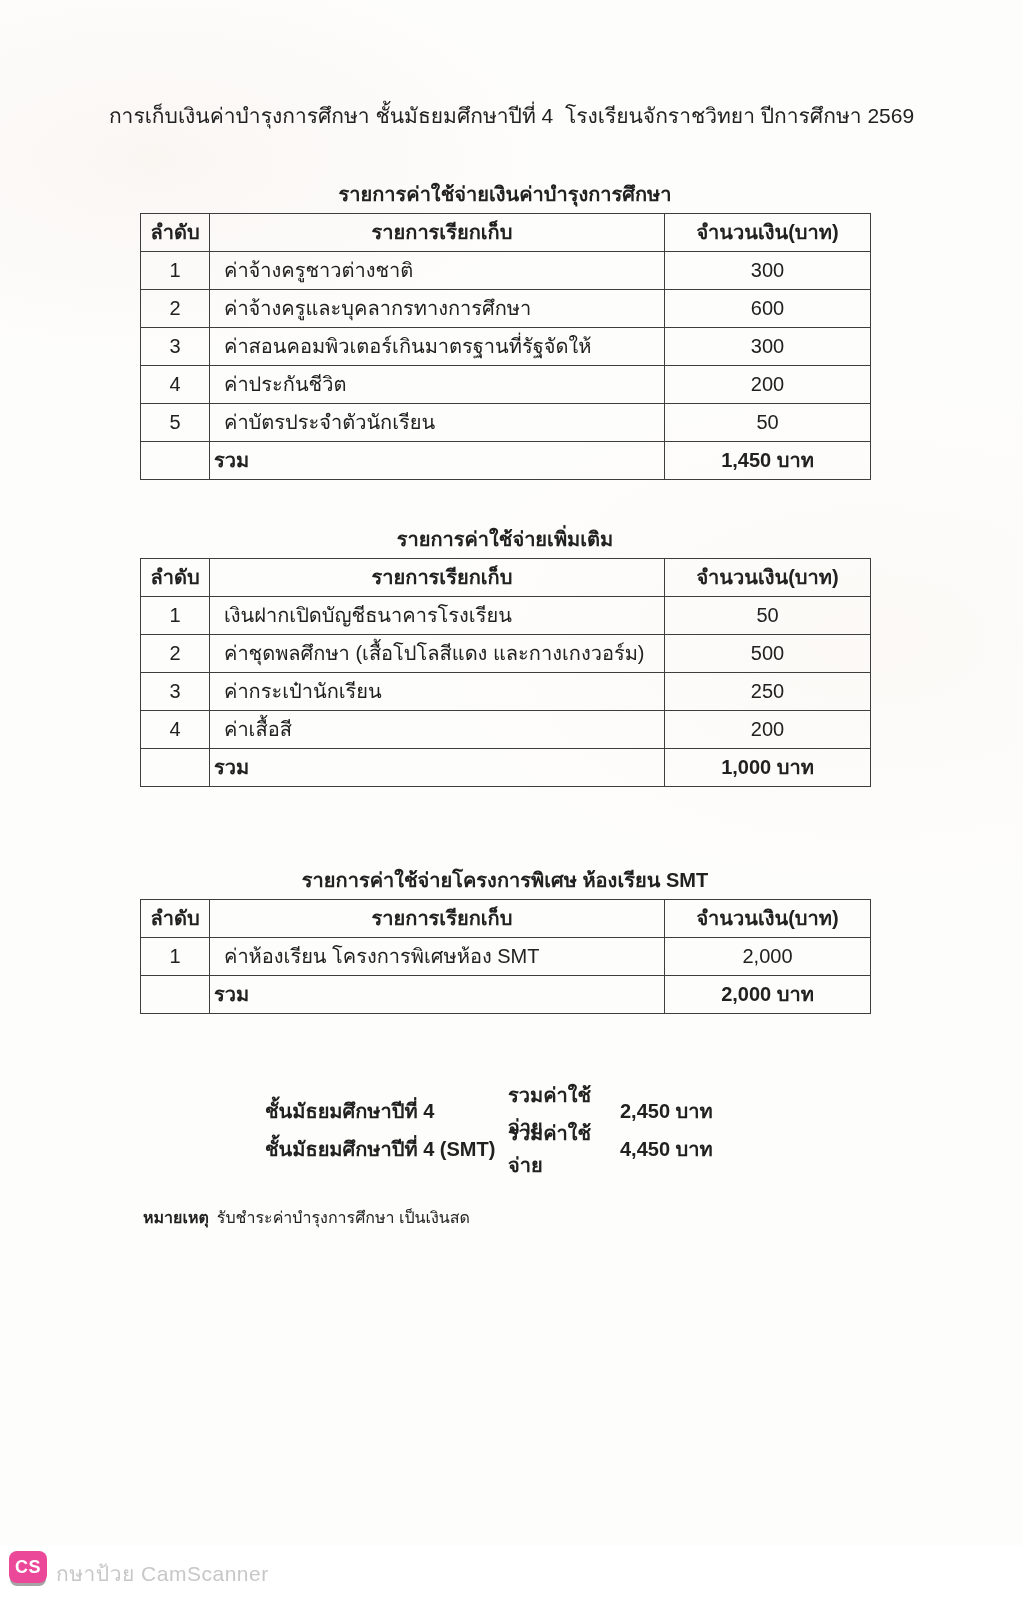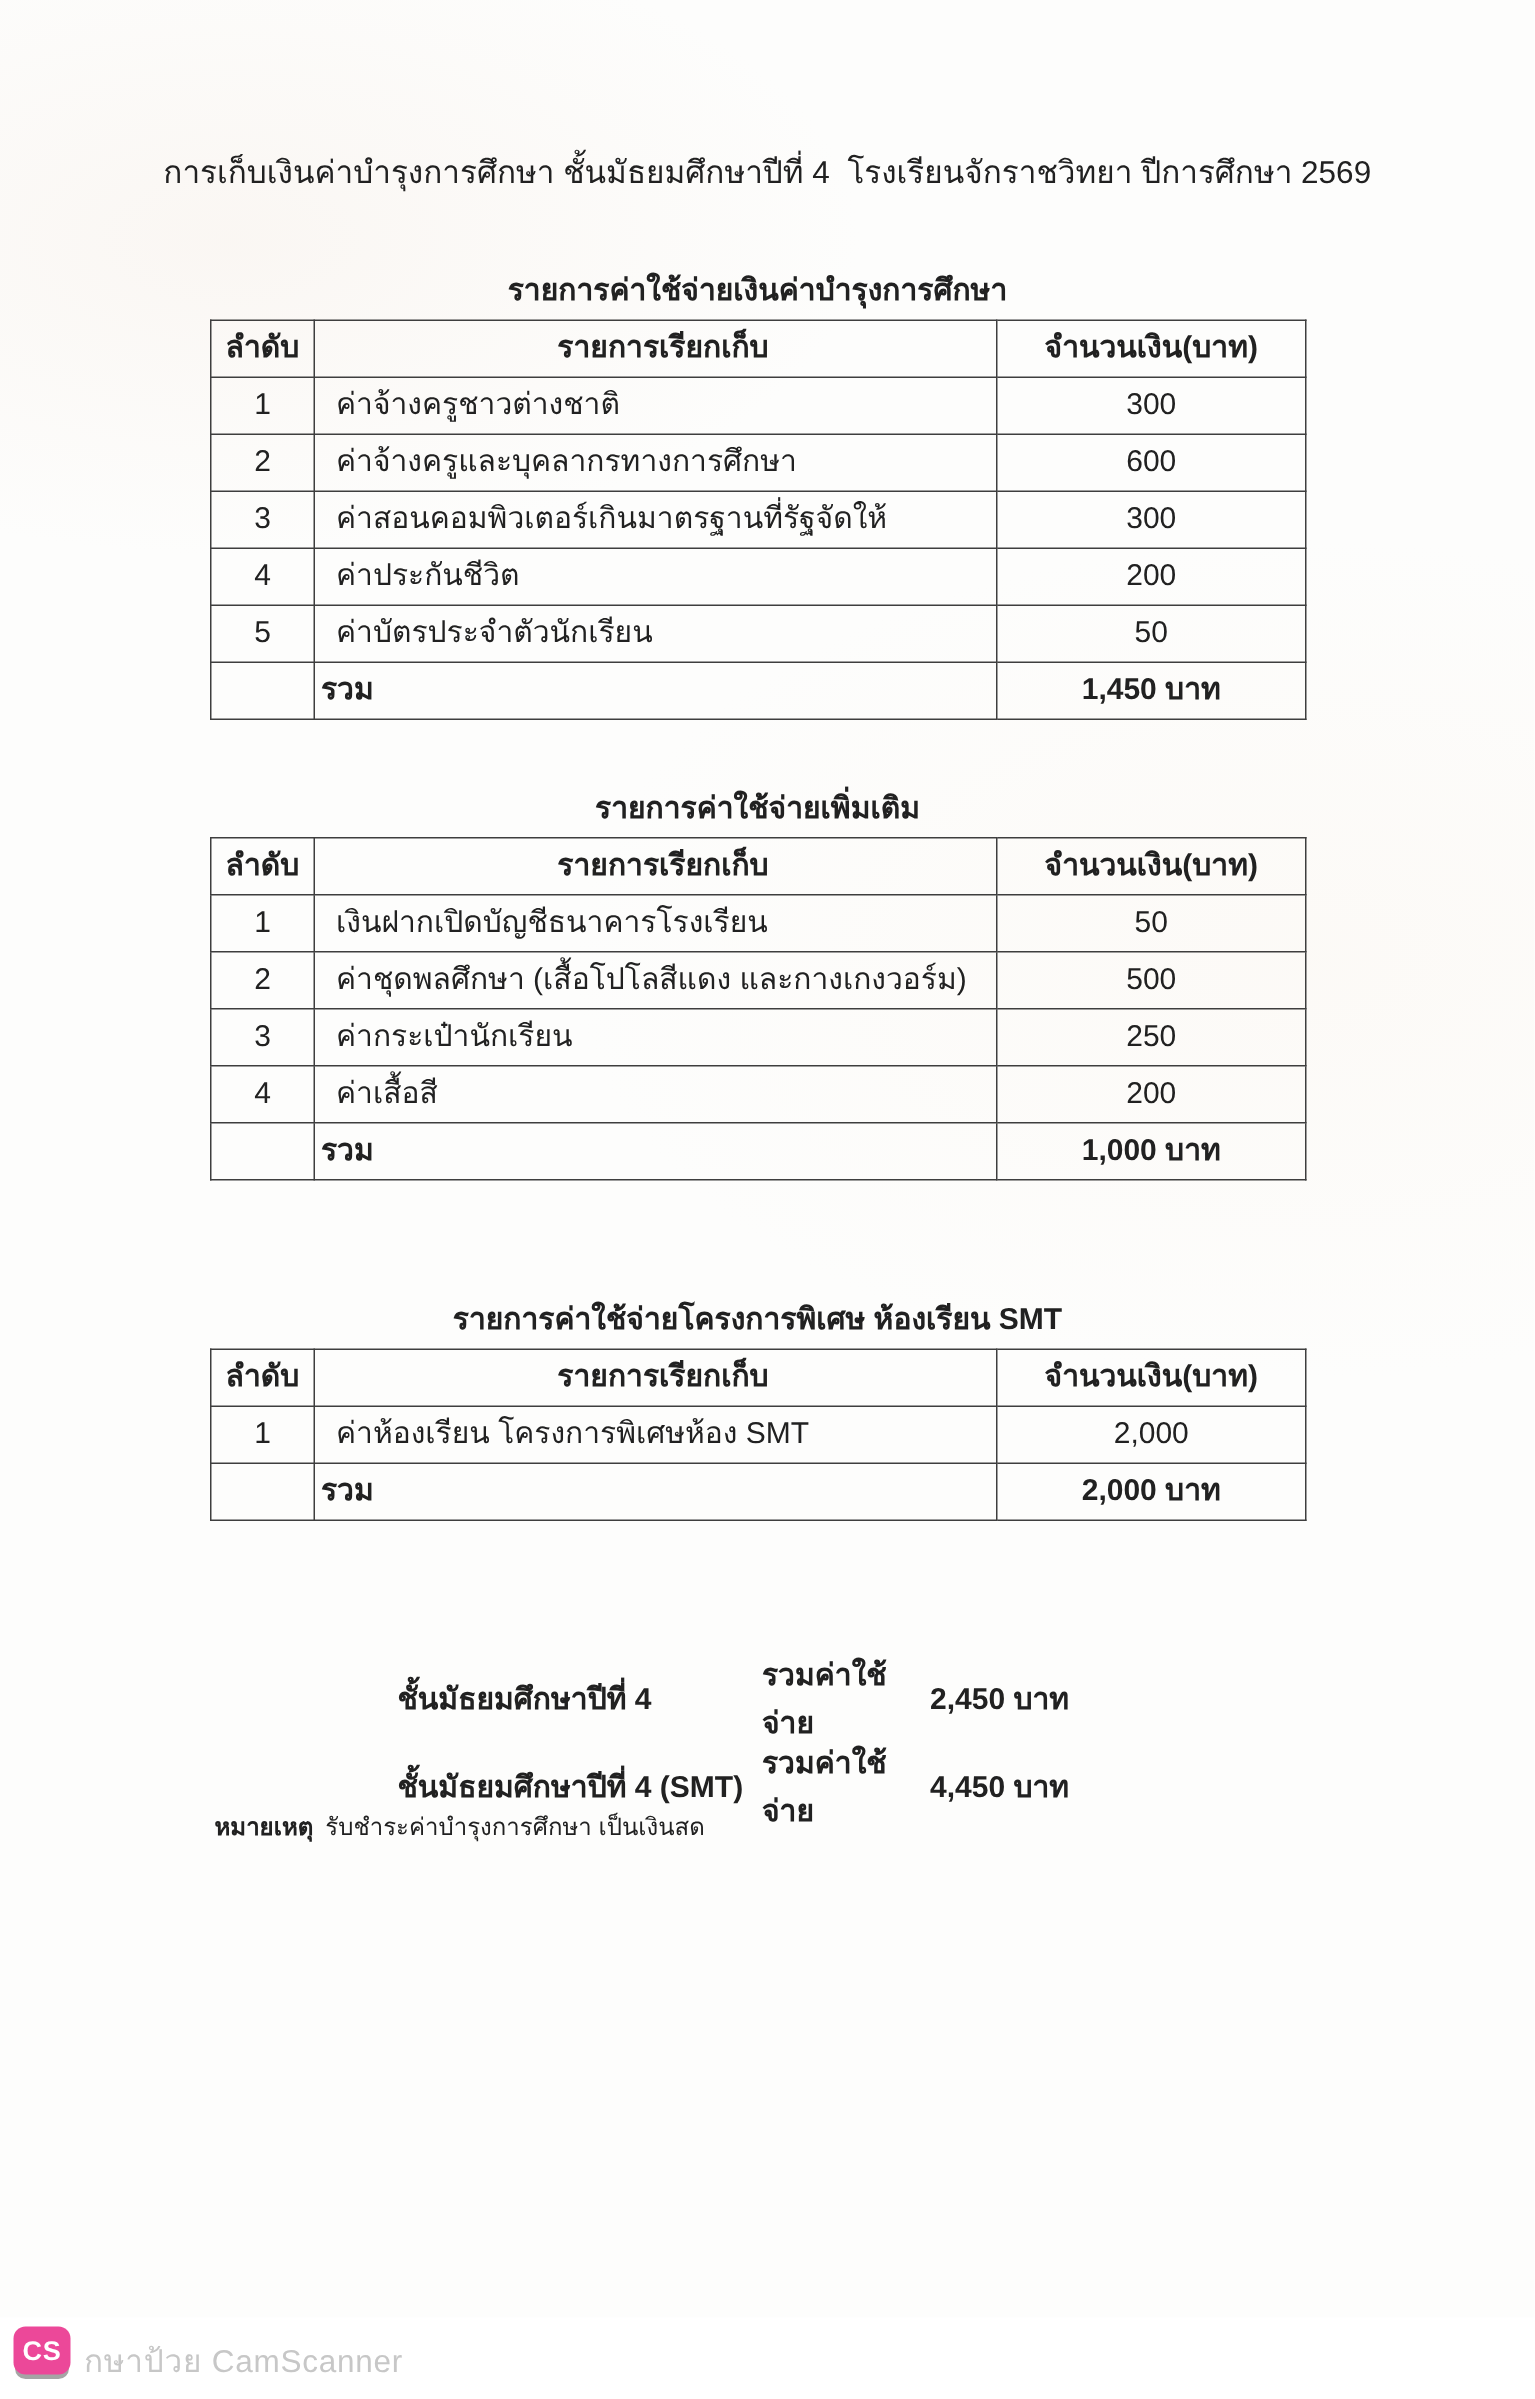--- a/index.html
+++ b/index.html
@@ -63,21 +63,21 @@
   tr.total-row td { font-weight: bold; }
   tr.total-row .c-item { text-align: left; padding-left: 4px !important; }
   .summary-block {
     position: absolute;
     top: 1092px;
     left: 265px;
     width: 520px;
     font-size: 20px;
     font-weight: bold;
   }
-  .summary-row { display: flex; height: 38px; align-items: center; margin-top: 21px; }
+  .summary-row { display: flex; height: 38px; align-items: center; }
   .summary-label  { width: 243px; }
   .summary-midlbl { width: 112px; }
   .summary-amount { flex: 1; }
   .note-line {
     position: absolute;
     top: 1205px;
     left: 143px;
     font-size: 16px;
   }
   .note-prefix { font-weight: bold; margin-right: 8px; }

